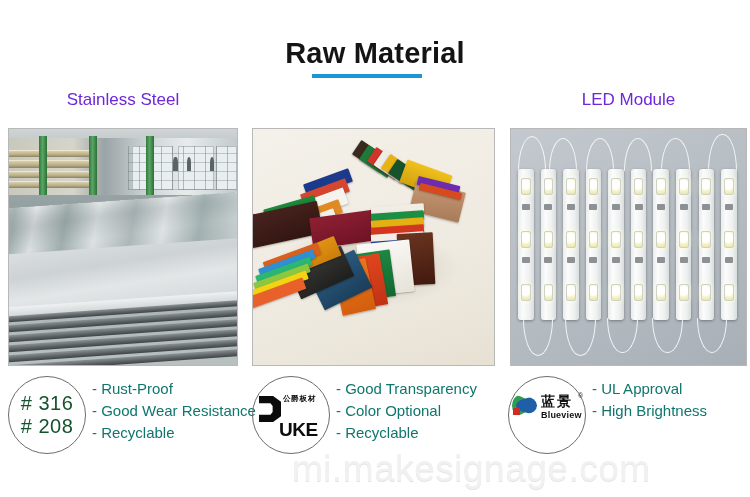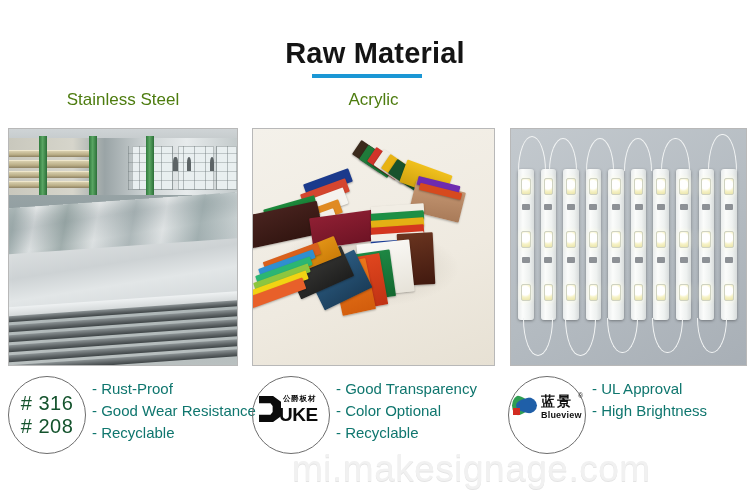--- a/index.html
+++ b/index.html
@@ -24,21 +24,21 @@
   }
   .title-underline {
     position: absolute; left: 312px; top: 74px;
     width: 110px; height: 4px; background: #1B97D5;
   }
 
   
   .labels { position: absolute; left: 0; top: 89px; width: 750px; height: 26px; }
   .label {
     position: absolute; top: 0; text-align: center;
-    font-size: 17px; color: #4d7c0f; font-weight: 400; line-height: 22px;
+    font-size: 17px; color: #6d28d9; font-weight: 400; line-height: 22px;
   }
   .label.c1 { left: 8px;   width: 230px; }
   .label.c2 { left: 252px; width: 243px; }
   .label.c3 { left: 510px; width: 237px; }
 
   
   .panel {
     position: absolute; top: 128px; height: 238px;
     border: 1px solid #b8b8b8; overflow: hidden; background: #e8e8e8;
   }
@@ -137,21 +137,21 @@
   .bullet { font-size:15px; color:#0f766e; line-height:22px; white-space:nowrap; }
 
   
   .duke { position:absolute; left:6px; top:18px; width:70px; height:28px; }
   .duke-d {
     position:absolute; left:0; top:1px; width:22px; height:26px;
     background:#0b0b0b;
     clip-path: polygon(0 0, 64% 0, 100% 22%, 100% 78%, 64% 100%, 0 100%, 0 72%, 52% 72%, 62% 62%, 62% 38%, 52% 28%, 0 28%);
   }
   .duke-uke {
-    position:absolute; left:20px; top:10px;
+    position:absolute; left:20px; top:25px;
     font-size:19px; font-weight:700; color:#0b0b0b;
     letter-spacing:-.5px; line-height:19px;
     font-family:"Liberation Sans", sans-serif;
     text-align:center;
   }
   .duke-cn {
     position:absolute; left:24px; top:0px;
     font-size:7.5px; font-weight:700; color:#0b0b0b; letter-spacing:.8px;
     line-height:8px;
   }
@@ -196,21 +196,21 @@
 
 <div class="page">
 
   <div class="title-wrap">
     <span class="title">Raw Material</span>
   </div>
   <div class="title-underline"></div>
 
   <div class="labels">
     <div class="label c1">Stainless Steel</div>
-    <div class="label c2">Acrylic</div>
+    <div class="label c3">LED Module</div>
   </div>
 
   <div class="panel p1">
     <div class="photo">
       <div class="ss-bg"></div>
       <div class="ss-ceiling"></div>
       <div class="ss-backwall"></div>
       <div class="ss-window ss-w1"></div>
       <div class="ss-window ss-w2"></div>
       <div class="ss-window ss-w3"></div>

